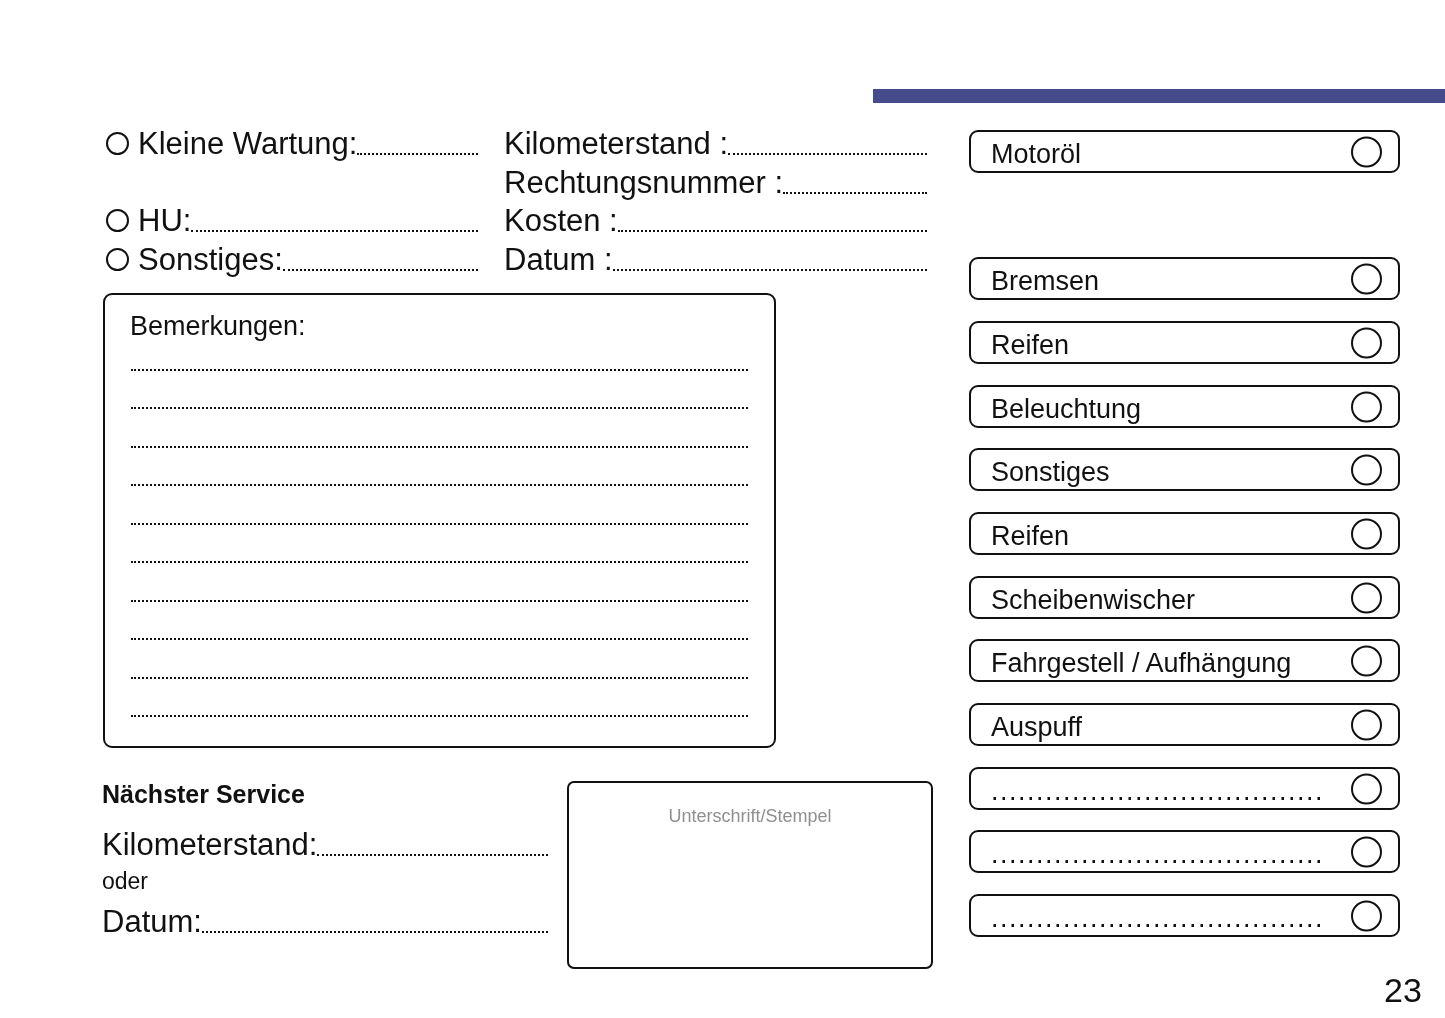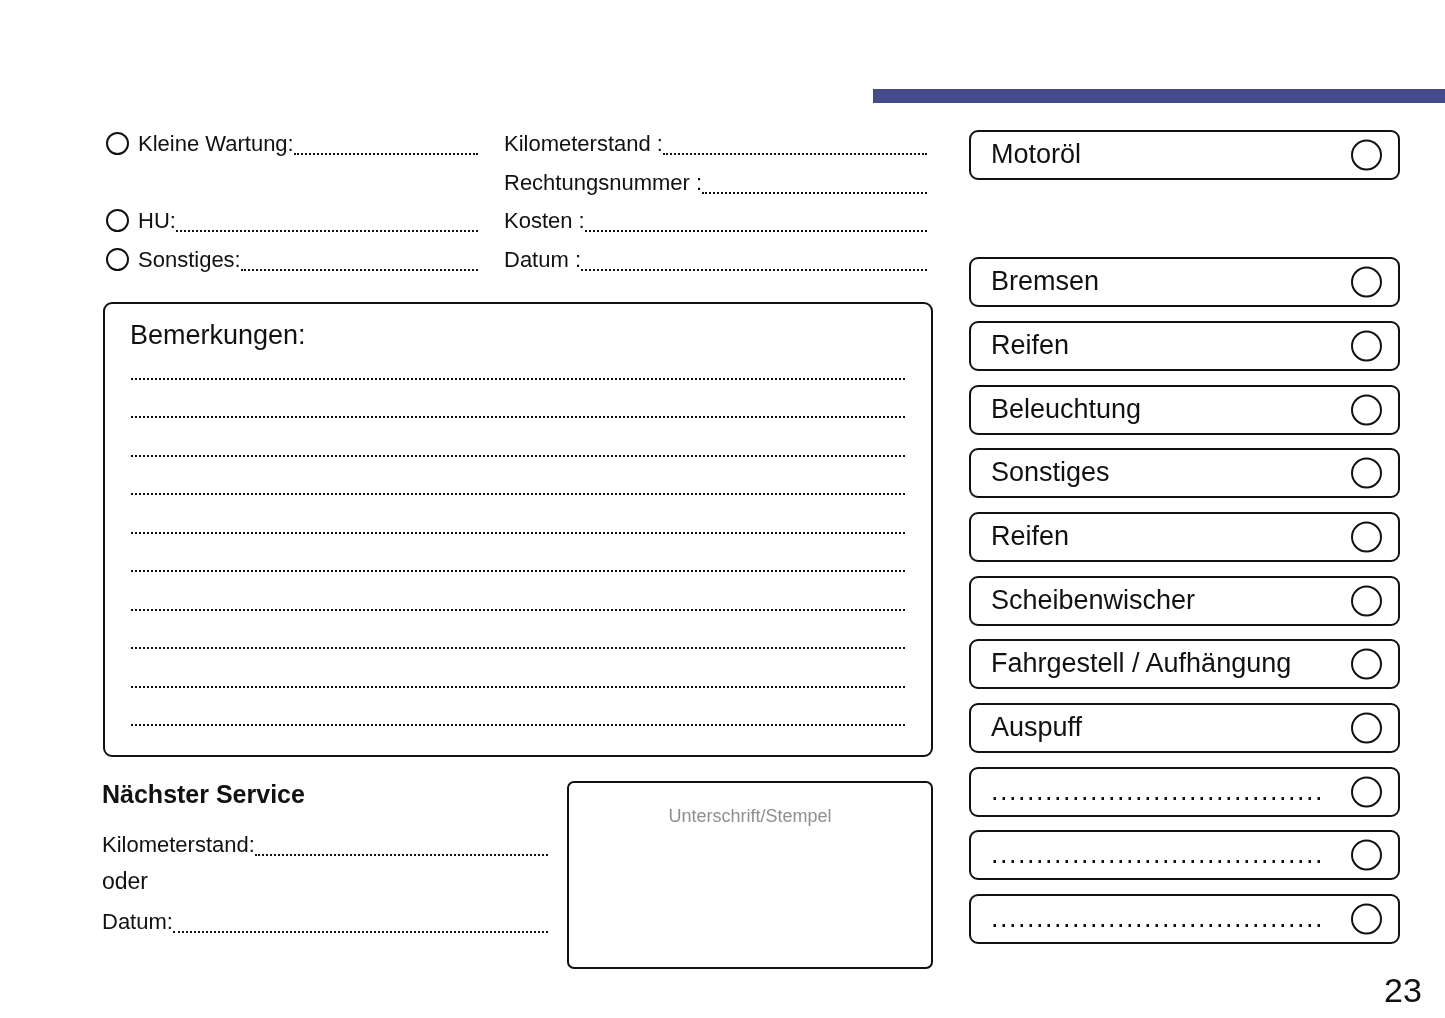--- a/index.html
+++ b/index.html
@@ -17,32 +17,32 @@
 
   
   .form-row {
     position:absolute; display:flex; align-items:center; height:33px;
   }
   .form-row .radio-circle {
     flex:0 0 auto; width:19px; height:19px;
     border:2.5px solid #111; border-radius:50%;
     margin-right:9px; background:#fff;
   }
-  .form-label { font-size:22px; white-space:pre; }
+  .form-label { font-size:31px; white-space:pre; }
   .dotfill {
     flex:1 1 auto; align-self:flex-end; margin-bottom:5px;
     border-bottom:2.2px dotted #111; height:0; min-width:30px;
   }
   .stype  { left:106px; width:372px; }
   .detail { left:504px; width:423px; }
   .ns-row { left:102px; width:446px; }
 
   
   .remarks-box {
-    position:absolute; left:103px; top:302px; width:830px; height:455px;
+    position:absolute; left:103px; top:293px; width:673px; height:455px;
     border:2.5px solid #111; border-radius:9px; box-sizing:border-box;
     background:#fff;
   }
   .remarks-title { position:absolute; left:25px; top:16px; font-size:27px; }
   .remarks-line {
     position:absolute; left:26px; right:26px; height:0;
     border-bottom:2.2px dotted #111;
   }
 
   
@@ -57,21 +57,21 @@
     position:absolute; left:567px; top:781px; width:366px; height:188px;
     border:2.5px solid #111; border-radius:7px; box-sizing:border-box;
     background:#fff;
   }
   .signature-label {
     margin-top:23px; text-align:center; font-size:18px; color:#8f8f8f;
   }
 
   
   .check-row {
-    position:absolute; left:969px; width:431px; height:50px;
+    position:absolute; left:969px; width:431px; height:43px;
     border:2.5px solid #111; border-radius:9px; box-sizing:border-box;
     background:#fff;
   }
   .check-label {
     position:absolute; left:20px; top:0; line-height:45px;
     font-size:27px; white-space:nowrap;
   }
   .check-label.dots { letter-spacing:1.5px; }
   .check-circle {
     position:absolute; right:16px; top:50%; transform:translateY(-50%);

